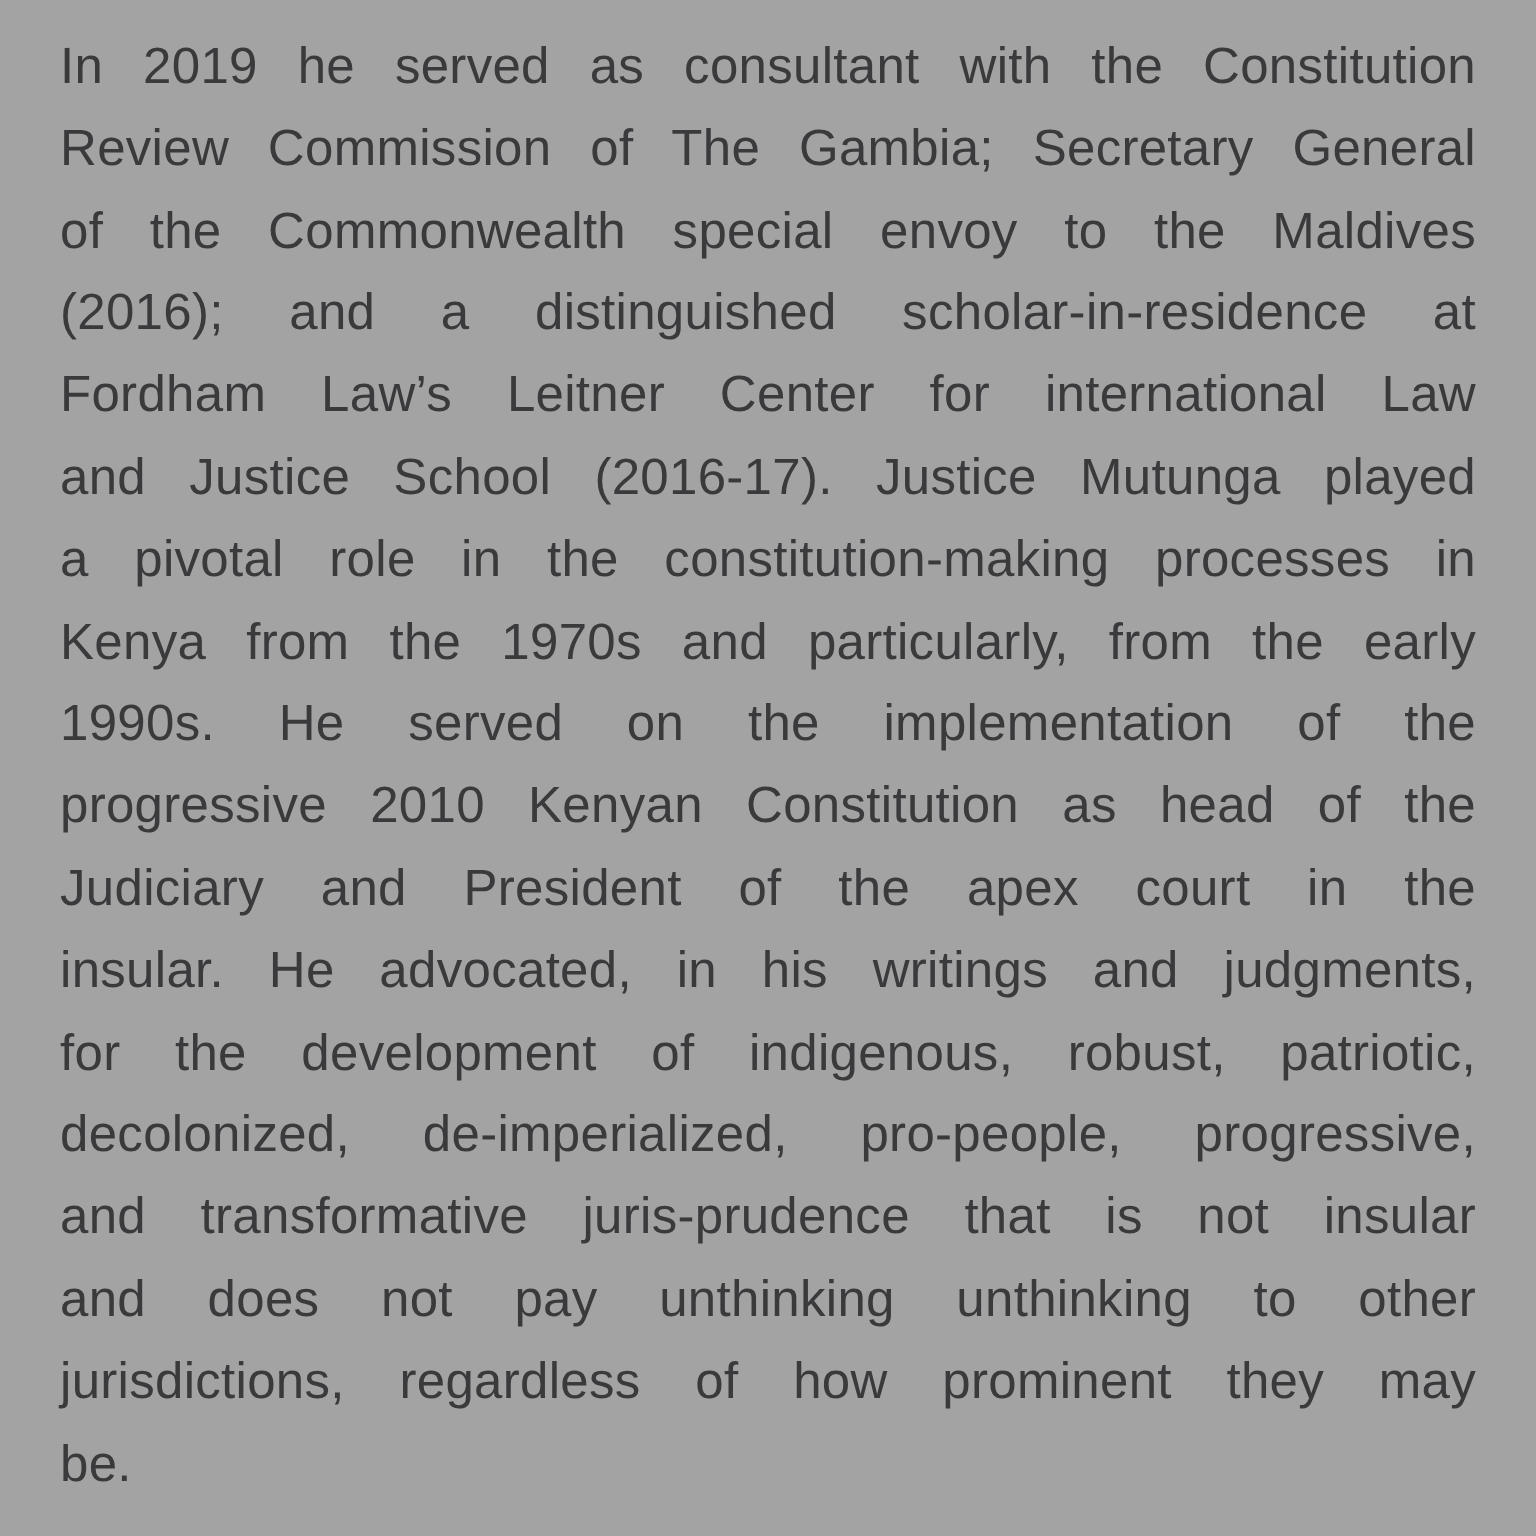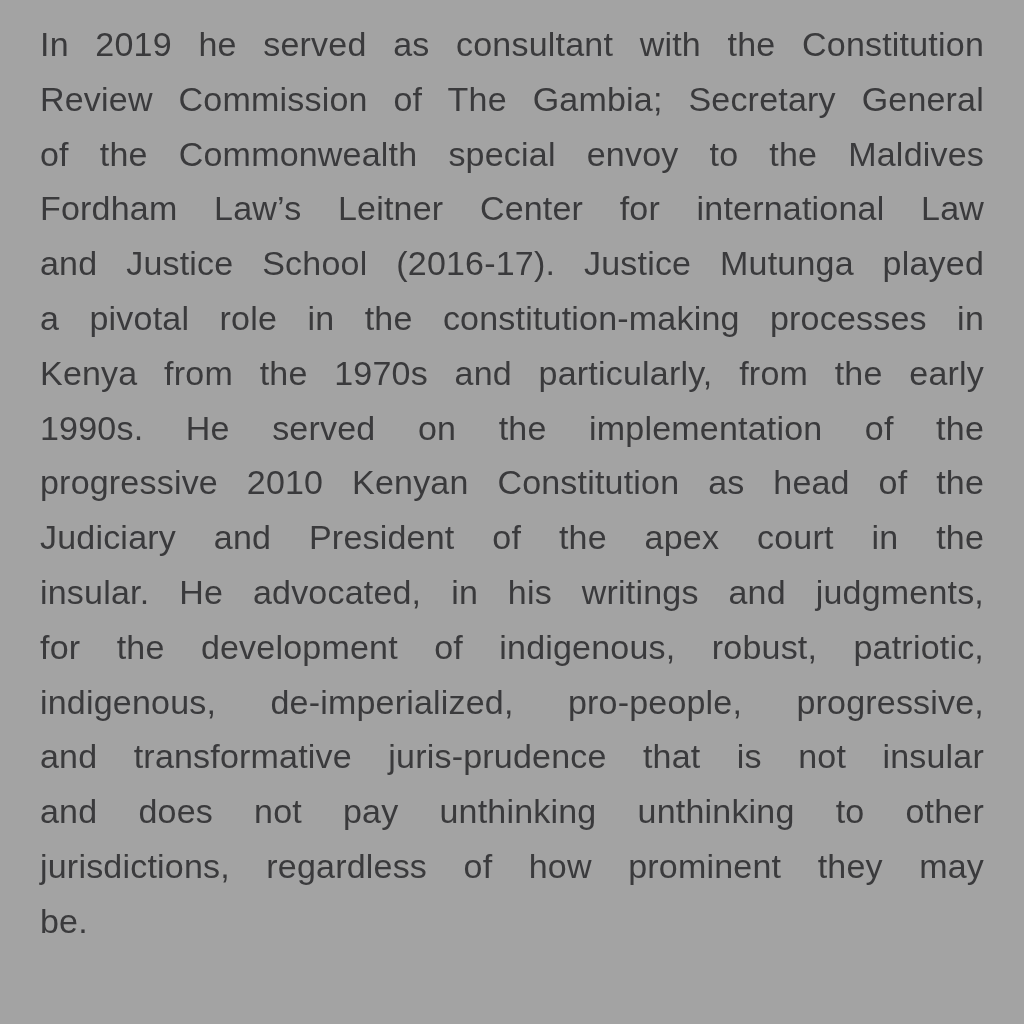--- a/index.html
+++ b/index.html
@@ -35,28 +35,29 @@
   }
 </style>
 </head>
 <body>
 
 <div class="page">
   <div class="paragraph">
       <div class="text-line">In 2019 he served as consultant with the Constitution</div>
       <div class="text-line">Review Commission of The Gambia; Secretary General</div>
       <div class="text-line">of the Commonwealth special envoy to the Maldives</div>
+      <div class="text-line">(2016); and a distinguished scholar-in-residence at</div>
       <div class="text-line">Fordham Law’s Leitner Center for international Law</div>
       <div class="text-line">and Justice School (2016-17). Justice Mutunga played</div>
       <div class="text-line">a pivotal role in the constitution-making processes in</div>
       <div class="text-line">Kenya from the 1970s and particularly, from the early</div>
       <div class="text-line">1990s. He served on the implementation of the</div>
       <div class="text-line">progressive 2010 Kenyan Constitution as head of the</div>
       <div class="text-line">Judiciary and President of the apex court in the</div>
       <div class="text-line">insular. He advocated, in his writings and judgments,</div>
       <div class="text-line">for the development of indigenous, robust, patriotic,</div>
-      <div class="text-line">indigenous, de-imperialized, pro-people, progressive,</div>
+      <div class="text-line">decolonized, de-imperialized, pro-people, progressive,</div>
       <div class="text-line">and transformative juris-prudence that is not insular</div>
       <div class="text-line">and does not pay unthinking unthinking to other</div>
       <div class="text-line">jurisdictions, regardless of how prominent they may</div>
       <div class="text-line last">be.</div>
     </div>
 </div>
 
 </body></html>

